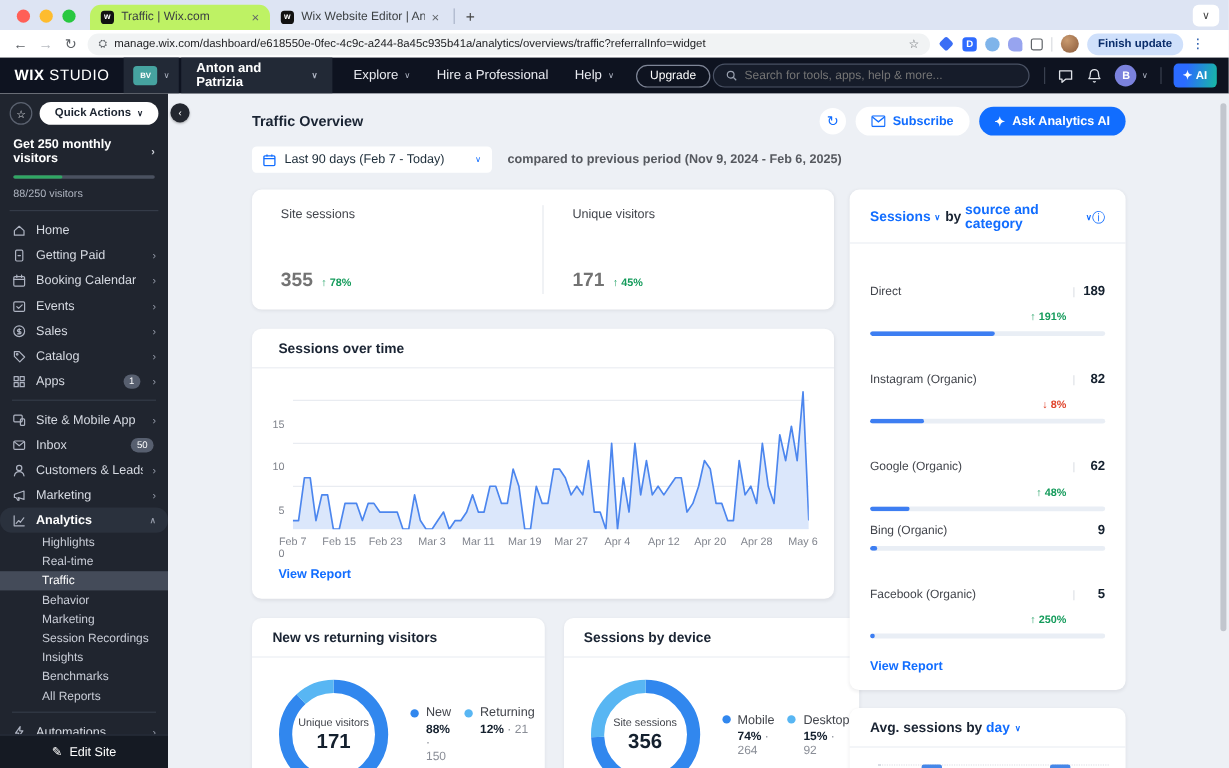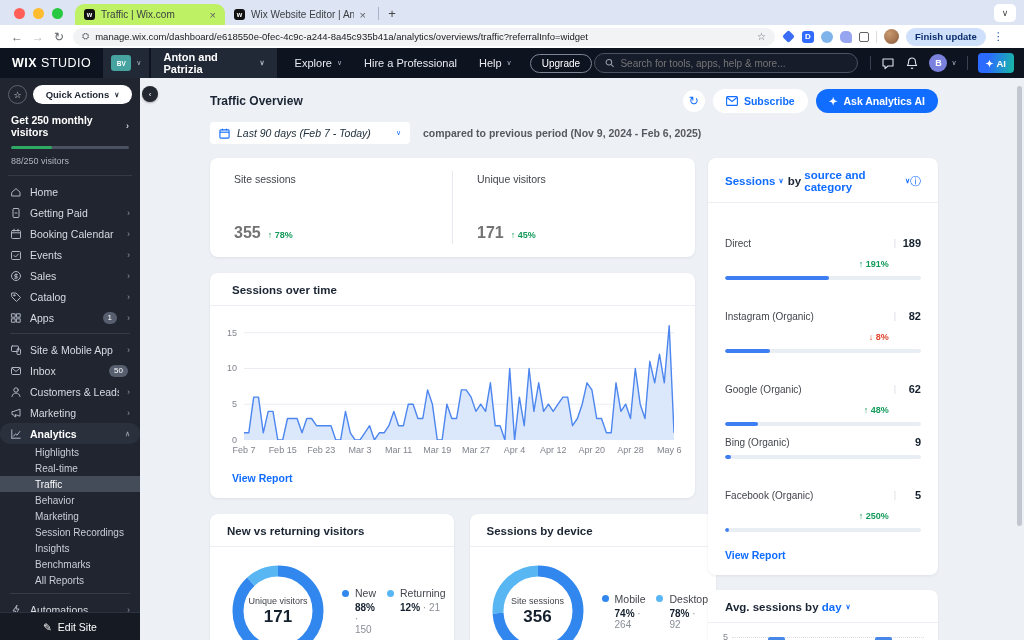--- a/index.html
+++ b/index.html
@@ -87,21 +87,21 @@
   .collapse-btn { position:absolute; left:2px; top:8px; width:16px; height:16px; background:#23272f; border-radius:50%; color:#fff; font-size:8px; display:flex; align-items:center; justify-content:center; box-shadow:0 1px 2px rgba(0,0,0,.3); z-index:5;}
   .content { margin-left:70px; width:728px; }
   .hdr { display:flex; align-items:center; padding-top:11px; }
   .page-title { font-size:12px; font-weight:bold; color:#1a2433; }
   .actions { margin-left:auto; display:flex; align-items:center; gap:8px; }
   .icon-btn { width:22px; height:22px; border-radius:50%; background:#fff; color:#116dff; font-size:12px; display:flex; align-items:center; justify-content:center; }
   .subscribe { height:24px; background:#fff; color:#116dff; border-radius:14px; font-size:10.5px; font-weight:bold; display:flex; align-items:center; gap:6px; padding:0 13px; }
   .askai { height:24px; background:#116dff; color:#fff; border-radius:14px; font-size:10.5px; font-weight:bold; display:flex; align-items:center; gap:6px; padding:0 13px; }
   .daterow { display:flex; align-items:center; gap:13px; margin-top:9px; }
   .datepill { width:200px; height:22px; background:#fff; border-radius:4px; display:flex; align-items:center; gap:7px; padding:0 9px; font-size:10.5px; color:#20303c; }
-  .datepill .grow { flex:1;font-style:italic; }
+  .datepill .grow { flex:1; }
   .compare { font-size:10.5px; color:#56595f;font-weight:bold; }
 
   .grid { display:flex; gap:13px; margin-top:14px; align-items:flex-start; }
   .colL { width:485px; display:flex; flex-direction:column; gap:16px; }
   .colR { width:230px; display:flex; flex-direction:column; gap:15px; }
   .card { background:#fff; border-radius:8px; box-shadow:0 1px 3px rgba(23,30,40,.07); }
 
   .kpi-card { display:flex; padding:13px 0; }
   .kpi { flex:1; padding:2px 24px; }
   .kpi + .kpi { border-left:1px solid #e6e9ee; }
@@ -114,21 +114,21 @@
   .card-head { padding:11px 22px 9px; border-bottom:1px solid #eceef3; font-size:11.5px; font-weight:bold; color:#1a2433; display:flex; align-items:center;}
   .card-head.sm { padding:11px 17px 9px; }
   .blue { color:#116dff; }
   .info-ic { margin-left:auto; color:#116dff; font-size:11px; font-weight:normal;}
   .vr { font-size:10.5px; color:#116dff; font-weight:bold; }
 
   
   .sot-body { padding:16px 18px 6px 10px; }
   .chartrow { display:flex; }
   .ycol { width:24px; position:relative; height:118px; }
-  .ylab { position:absolute; right:7px; font-size:9px; color:#80848d; }
+  .ylab { position:absolute; right:7px; font-size:9px; color:#80848d;margin-top:20px; }
   .plot { position:relative; width:430px; height:118px; }
   .xrow { position:relative; height:16px; margin-left:24px; width:430px; }
   .xlab { position:absolute; top:5px; transform:translateX(-50%); font-size:9px; color:#80848d; white-space:nowrap; }
   .sot-foot { padding:6px 22px 12px; }
 
   
   .src-body { padding:4px 17px 0; }
   .src-row { padding:10px 0 0; }
   .src-top { display:flex; align-items:center; font-size:10px; color:#42454c; }
   .src-right { margin-left:auto; display:flex; align-items:center; gap:5px; }
@@ -594,21 +594,21 @@
                         <span class="leg-dot" style="background: rgb(49, 135, 238);"></span>
                         <span>Mobile</span>
                       </div>
                       <div class="l2"><b>74%</b> · 264</div>
                     </div>
                     <div class="leg-item">
                       <div class="l1">
                         <span class="leg-dot" style="background: rgb(88, 182, 243);"></span>
                         <span>Desktop</span>
                       </div>
-                      <div class="l2"><b>78%</b> · 92</div>
+                      <div class="l2"><b>15%</b> · 92</div>
                     </div>
                   </div>
               </div>
               <div class="donut-foot"></div>
             </div>
           </div>
         </div>
 
         <div class="colR">
           <div class="card">

